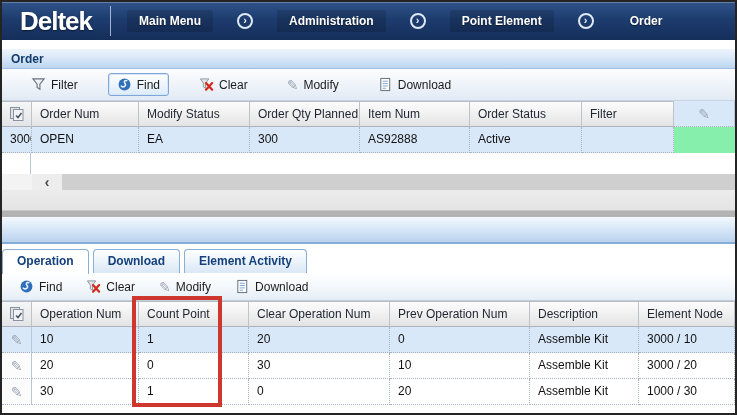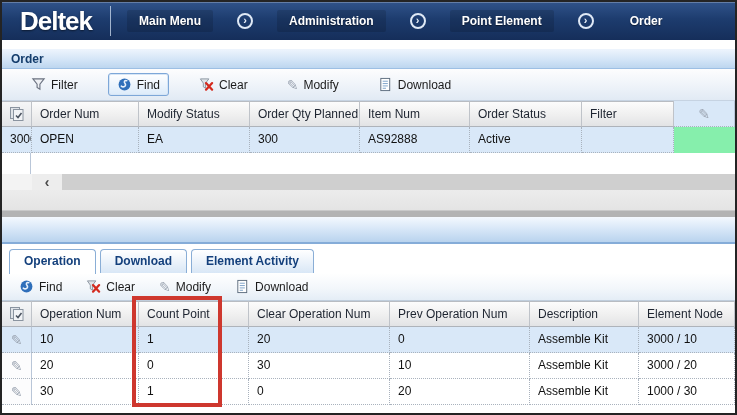--- a/index.html
+++ b/index.html
@@ -96,21 +96,21 @@
   }
   .hs-track { flex:1; background:#cfcfcf; cursor:pointer; }
   .gray-panel { height:20px; flex:0 0 20px; background:linear-gradient(#ececec, #e4e4e4); }
   .splitter { height:7px; flex:0 0 7px; background:#b3b3b3; border-top:1px solid #c9c9c9; cursor:row-resize; }
   .blue-band {
     height:27px; flex:0 0 27px;
     background:linear-gradient(#f4f9fe 0%, #d9e8f8 45%, #b9d3ee 100%);
     border-bottom:2px solid #85acd8;
   }
   
-  .tabstrip { height:29px; flex:0 0 29px; background:#fff; display:flex; align-items:flex-end; padding-left:7px; gap:4px; }
+  .tabstrip { height:29px; flex:0 0 29px; background:#fff; display:flex; align-items:flex-end; gap:4px; }
   .tab {
     font-size:12px; font-weight:bold; color:#14407c; padding:4px 14px 5px 14px;
     border:1px solid #8aaed6; border-bottom:none; border-radius:4px 4px 0 0;
     background:linear-gradient(#ffffff, #d9e7f6); cursor:pointer; white-space:nowrap;
   }
   .tab.active { background:#fff; position:relative; top:1px; padding-bottom:6px; }
   
   .red-box {
     position:absolute; left:130px; top:294px; width:90px; height:111px;
     border:4px solid #ce372e; z-index:20; pointer-events:none;

